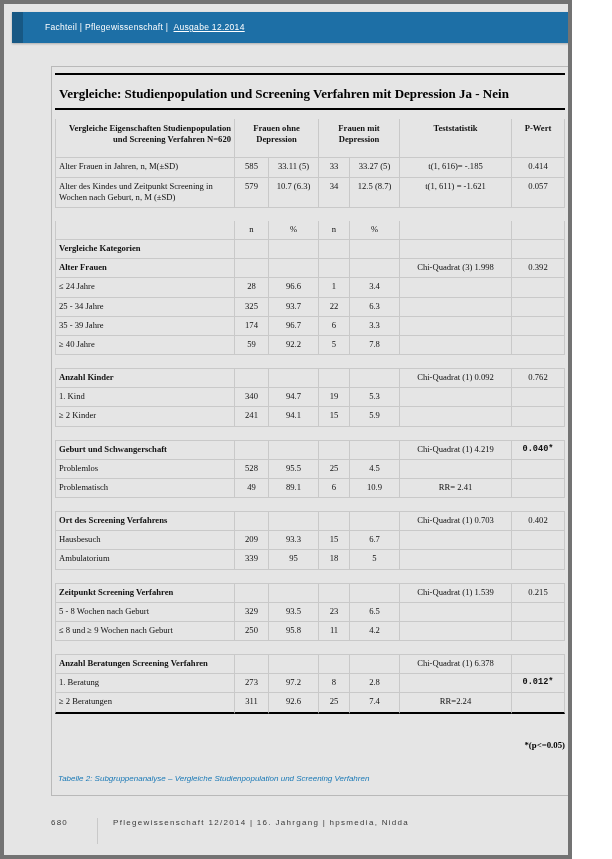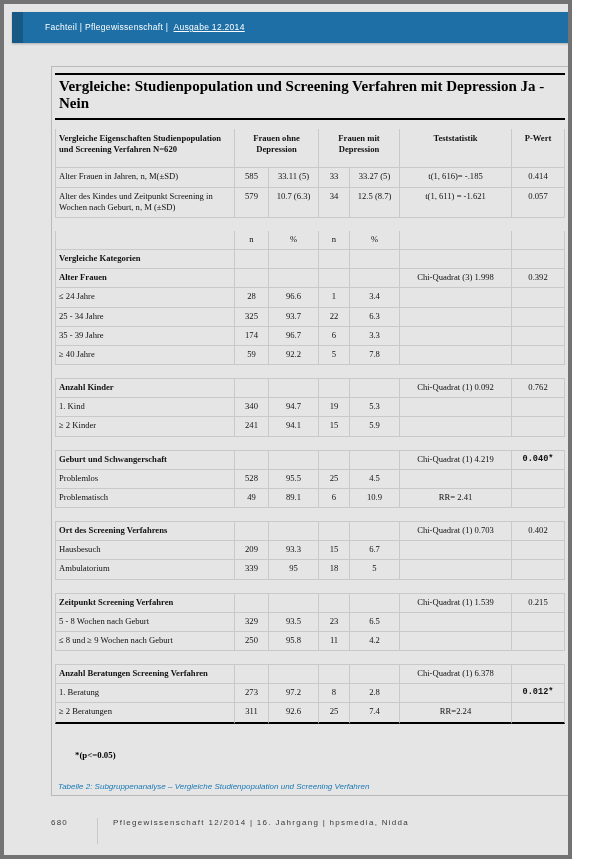--- a/index.html
+++ b/index.html
@@ -9,37 +9,37 @@
   .topbar{position:absolute;left:8px;top:8px;width:594px;height:31px;background:var(--accent,#1d6fa6);
           box-shadow:0 1px 2px rgba(0,0,0,.25);}
   .topbar-accent{position:absolute;left:0;top:0;width:11px;height:31px;background:rgba(0,0,0,.20);}
   .topbar-text{position:absolute;left:33px;top:0;line-height:31px;color:#fff;
                font-family:"Liberation Sans",sans-serif;font-size:8.5px;letter-spacing:.3px;white-space:nowrap;}
   .topbar-text .prefix{margin-right:3px;}
   .issue-link{color:#fff;text-decoration:underline;cursor:pointer;}
   
   .sheet{position:absolute;left:47px;top:62px;width:518px;height:730px;border:1px solid #b9b9b9;
          box-sizing:border-box;padding:6px 3px 0;}
-  .tbl-title{border-top:2px solid #000;border-bottom:2px solid #000;font-weight:bold;font-size:15px;
-             padding:3px 4px 6px;margin:0 0 9px;}
+  .tbl-title{border-top:2px solid #000;border-bottom:2px solid #000;font-weight:bold;font-size:13px;
+             padding:11px 4px 6px;margin:0 0 9px;}
   table{width:100%;border-collapse:separate;border-spacing:0;table-layout:fixed;font-size:8.6px;color:#111;}
   th,td{vertical-align:top;line-height:1.3;box-sizing:border-box;overflow:hidden;}
   thead th{font-weight:bold;padding:4px 3px 12px;border-right:1px solid #c9c9c9;border-bottom:1px solid #c9c9c9;
            text-align:center;font-size:8.6px;}
-  thead th.lbl{text-align:left;border-left:1px solid #c9c9c9;}
+  thead th.lbl{text-align:right;border-left:1px solid #c9c9c9;}
   td{padding:3px 3px 4px;border-right:1px solid #c9c9c9;border-bottom:1px solid #c9c9c9;}
   td.first{border-left:1px solid #c9c9c9;}
   td.num,td.test,td.p{text-align:center;}
   td.blbl{font-weight:bold;}
   td.sig{font-weight:bold;font-family:Liberation Mono, monospace;}
   tr.gap td{border:none;height:13px;padding:0;}
   tr.secstart td{border-top:1px solid #c9c9c9;}
   tr.last td{border-bottom:2px solid #000;}
-  .footnote{font-weight:bold;font-size:8.8px;margin:26px 0 0 20px;}
-  .caption{position:absolute;left:6px;bottom:4px;margin:0;font-family:"Liberation Sans",sans-serif;
+  .footnote{font-weight:bold;font-size:8.8px;margin:26px 0 0 5px;text-align:right;}
+  .caption{position:absolute;left:6px;bottom:12px;margin:0;font-family:"Liberation Sans",sans-serif;
            font-style:italic;font-size:8px;color:var(--caption,#1a79b6);white-space:nowrap;}
   
   .pagefooter{position:absolute;left:47px;top:814px;width:530px;height:32px;display:flex;align-items:flex-start;
               font-family:"Liberation Sans",sans-serif;font-size:8px;color:#3a3a3a;}
   .pagenum{width:42px;letter-spacing:1.2px;}
   .fdiv{width:1px;height:26px;background:#c9c9c9;margin:0 15px 0 4px;}
   .fjournal{letter-spacing:1.3px;white-space:nowrap;}
 </style>
 </head>
 <body>

